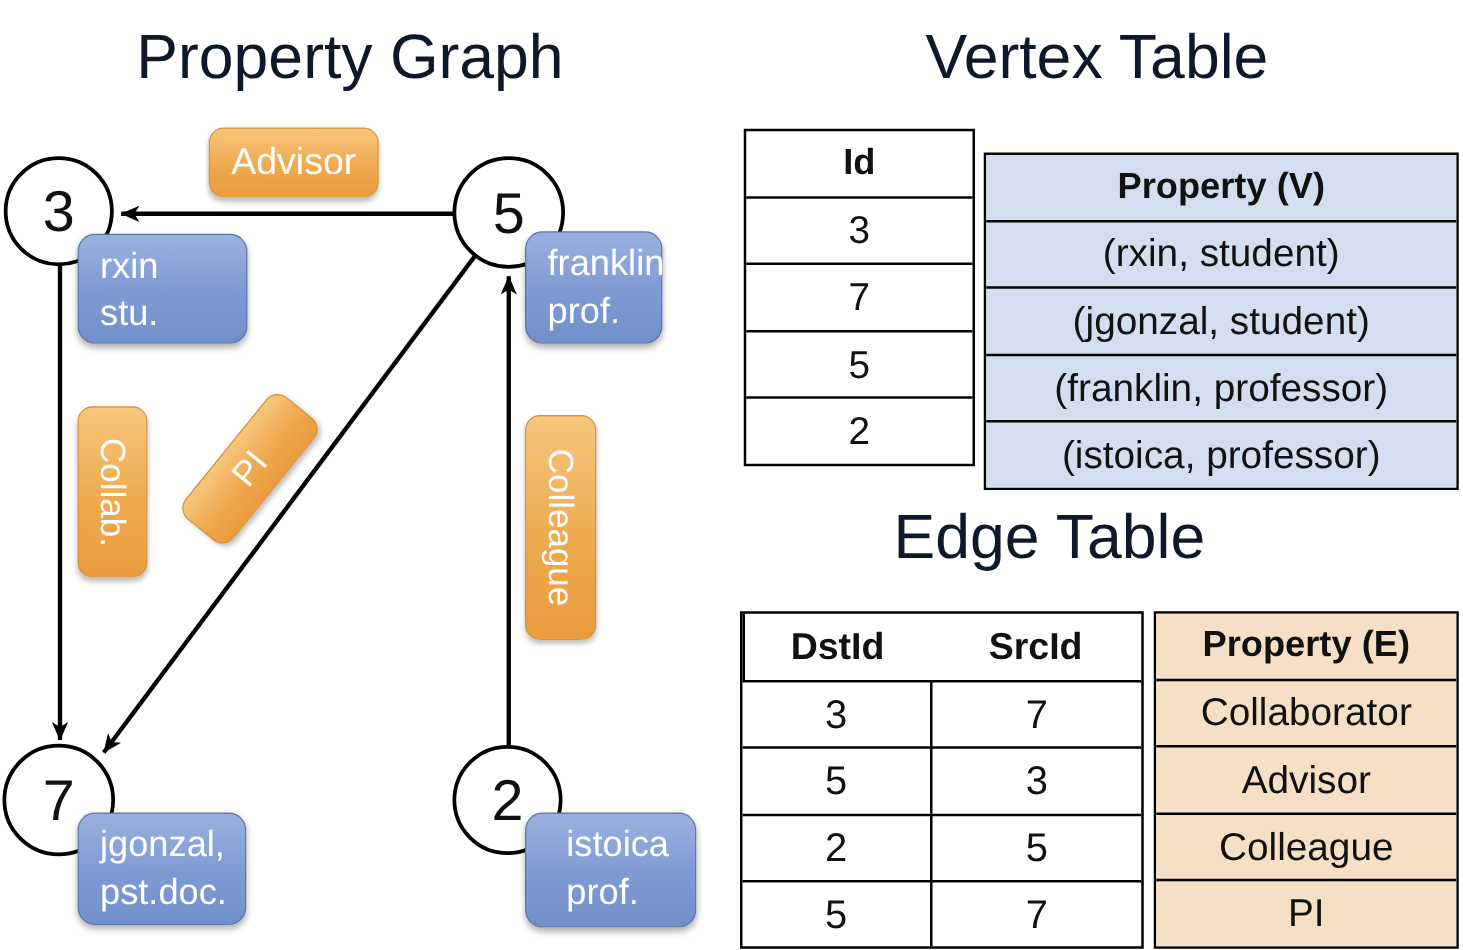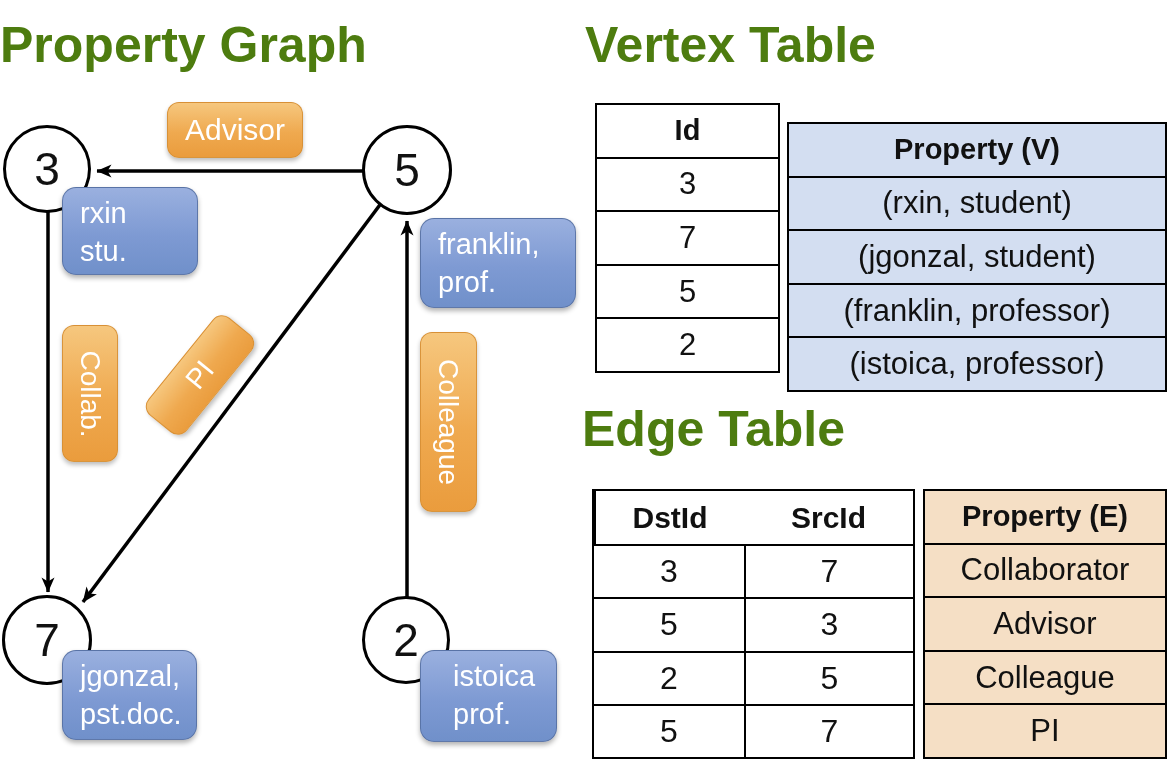--- a/index.html
+++ b/index.html
@@ -1,21 +1,21 @@
 <!DOCTYPE html>
 <html><head>
 <meta charset="utf-8">
 <style>
   html,body{margin:0;padding:0;background:#fff;}
   #canvas{position:relative;width:1170px;height:760px;background:#fff;overflow:hidden;
           font-family:"Liberation Sans",sans-serif;color:#111;}
   .abs{position:absolute;}
   
-  .big-title{font-size:50px;font-weight:700;letter-spacing:0px;color:#4d7c0f;
-             white-space:nowrap;}
+  .big-title{font-size:50px;font-weight:400;letter-spacing:0px;color:#0f172a;
+             text-align:center;white-space:nowrap;}
   
   #edges{position:absolute;left:0;top:0;z-index:1;}
   .node{position:absolute;z-index:2;background:#fff;border:3.5px solid #000;border-radius:50%;
         display:flex;align-items:center;justify-content:center;font-size:46px;font-weight:300;
         box-sizing:border-box;}
   .vprop{position:absolute;z-index:3;border-radius:14px;color:#fff;
          background:linear-gradient(180deg,#9AB0DF 0%,#7E9AD3 55%,#7090CA 100%);
          border:1.5px solid rgba(85,110,160,.85);
          box-shadow:0 3px 5px rgba(0,0,0,.30);
          font-size:29px;line-height:38px;padding:6px 0 0 17px;box-sizing:border-box;}
@@ -74,21 +74,21 @@
     <span>7</span>
   </div>
   <div class="node" style="left:362px;top:596px;width:88px;height:88px;">
     <span>2</span>
   </div>
 
   <div class="vprop" style="left:62px;top:187px;width:136px;height:88px;">
     <div>rxin</div>
     <div>stu.</div>
   </div>
-  <div class="vprop" style="left:420px;top:185px;width:156px;height:90px;margin-top:33px;">
+  <div class="vprop" style="left:420px;top:185px;width:110px;height:90px;">
     <div>franklin,</div>
     <div>prof.</div>
   </div>
   <div class="vprop" style="left:62px;top:650px;width:135px;height:90px;">
     <div>jgonzal,</div>
     <div>pst.doc.</div>
   </div>
   <div class="vprop" style="left:420px;top:650px;width:137px;height:92px;padding-left:32px;">
     <div>istoica</div>
     <div>prof.</div>

